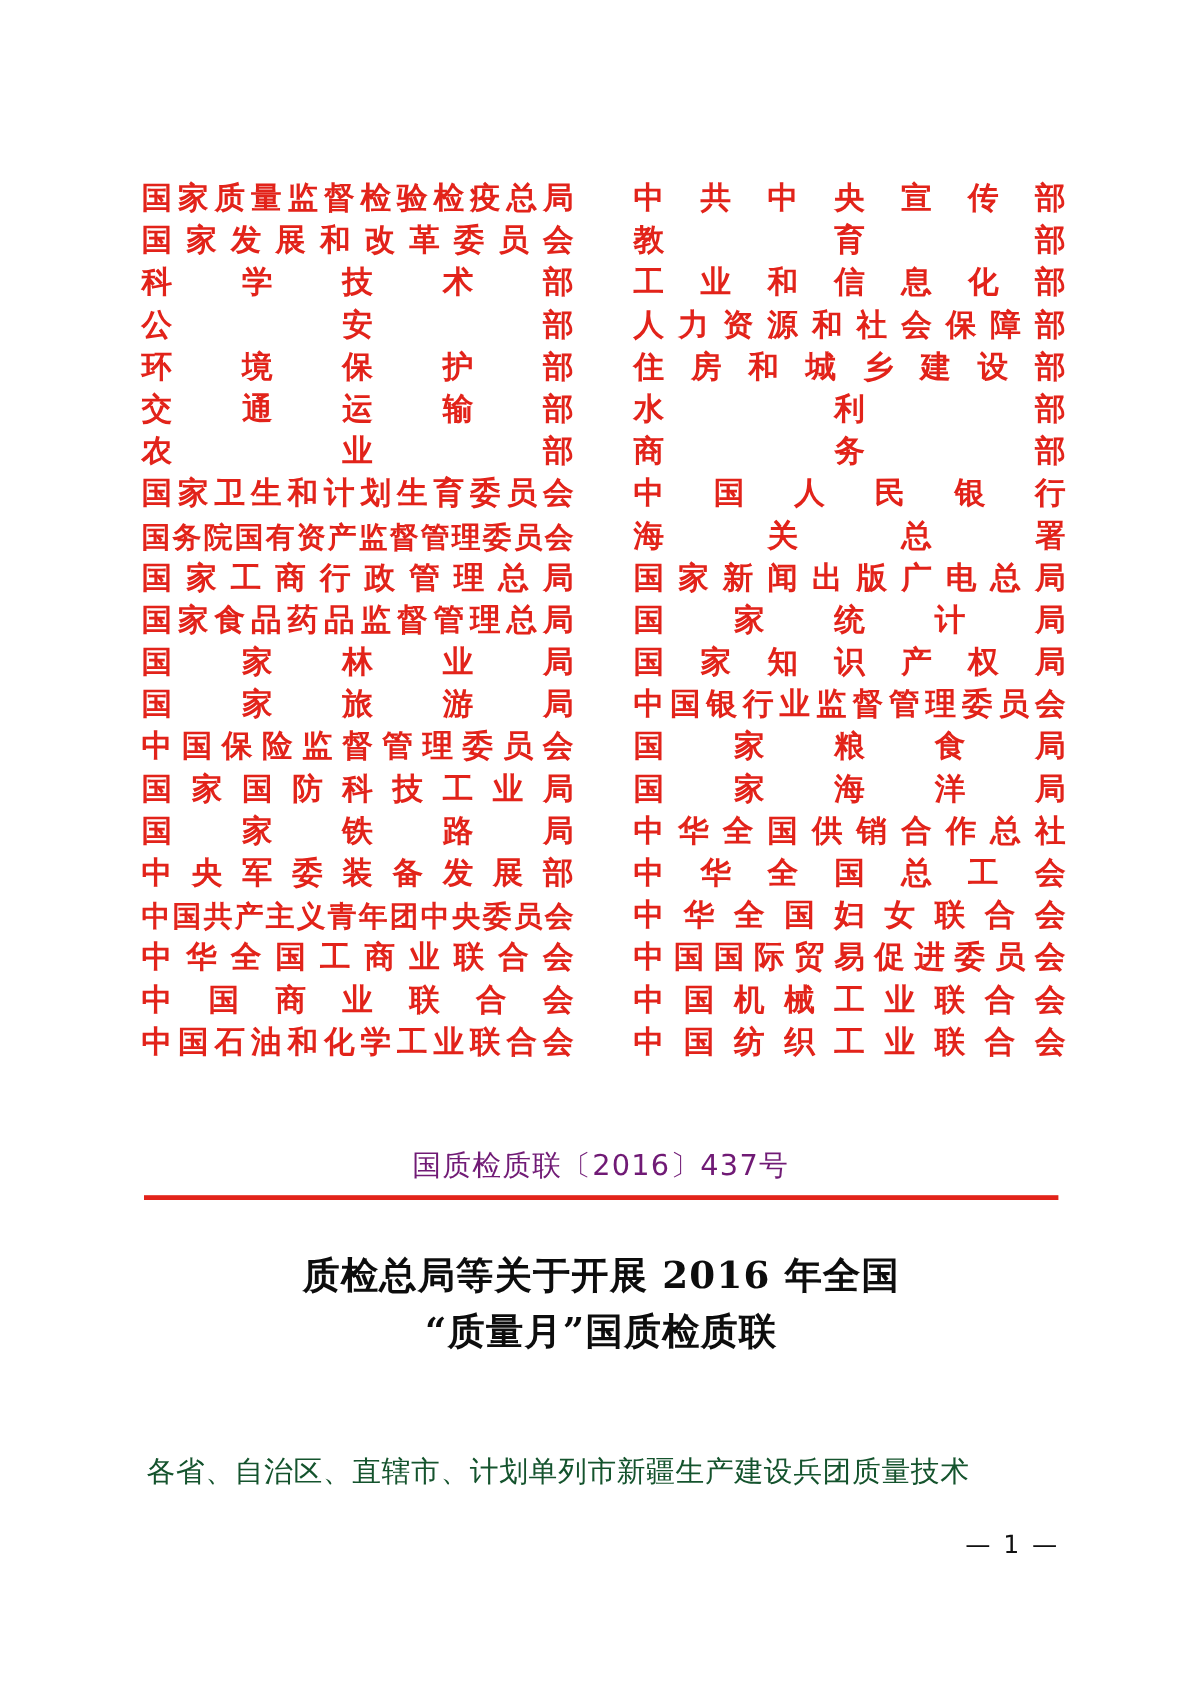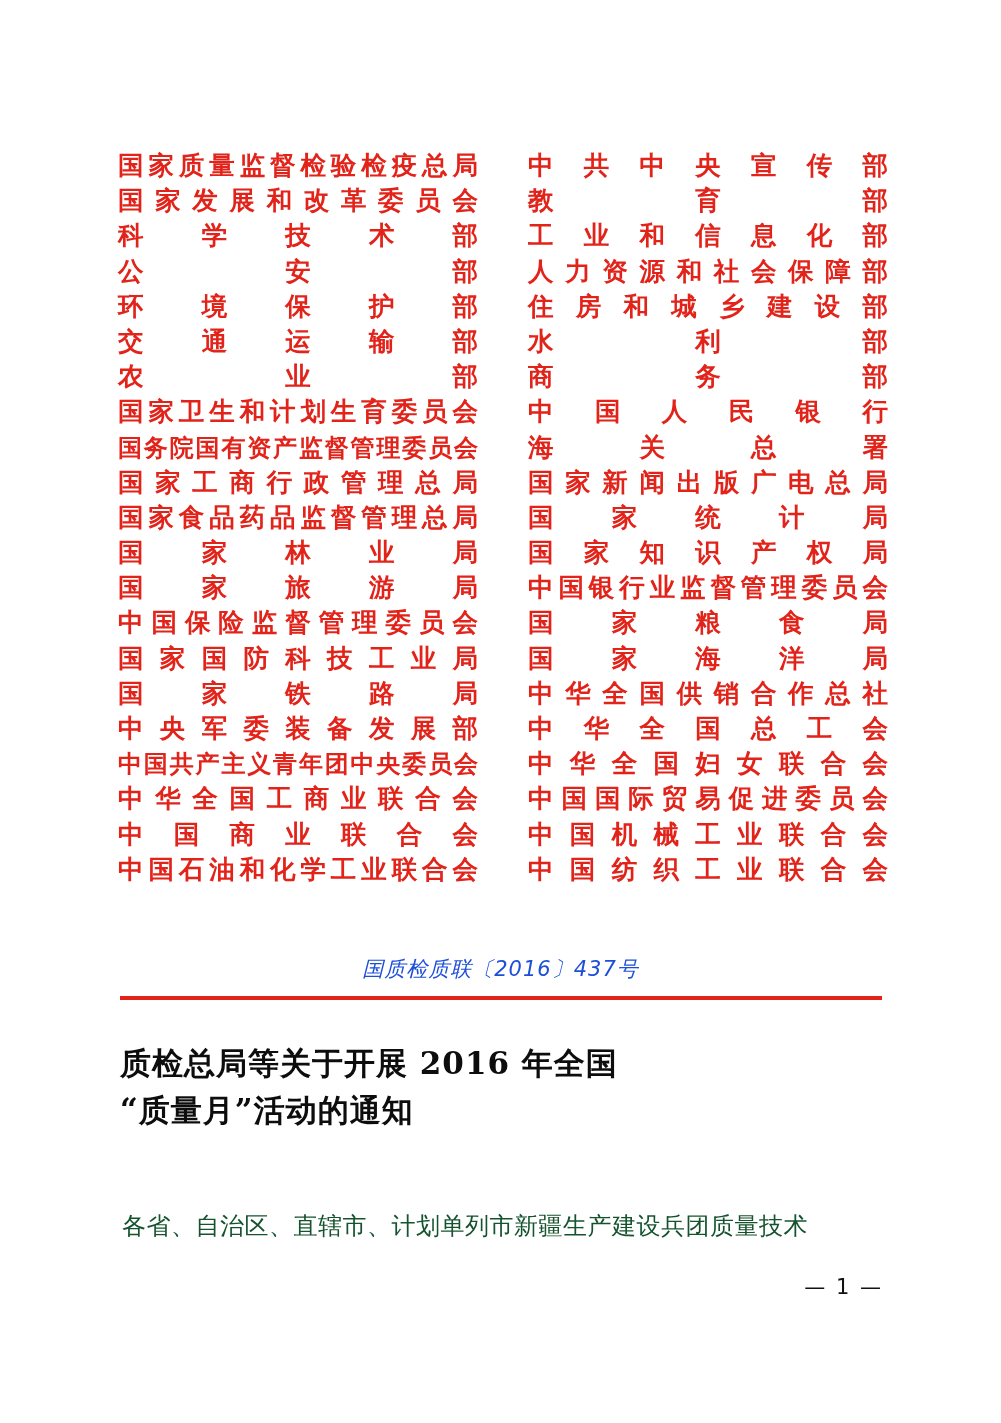--- a/index.html
+++ b/index.html
@@ -59,42 +59,42 @@
   .agency-line.tight > span { display: inline-block; }
 
   
   .doc-number {
     position: absolute;
     top: 955px;
     left: 0;
     width: 1001px;
     text-align: center;
     font-family: "DejaVu Sans", "Liberation Sans", sans-serif;
-    font-size: 21px;
-    color: #1d4ed8;
+    font-size: 24px;
+    color: #701a75;
     letter-spacing: 1px;
-    font-style: italic;
   }
 
   
   .red-rule {
     position: absolute;
     left: 120px;
     top: 996px;
     width: 762px;
     height: 4px;
     background: #e2231a;
   }
 
   
   .doc-title {
     position: absolute;
     left: 120px;
     top: 1040px;
     width: 762px;
+    text-align: center;
     color: #0d0d0d;
     font-family: "DejaVu Serif", "Liberation Serif", serif;
     font-weight: 700;
     font-size: 31px;
     line-height: 47px;
     letter-spacing: 1px;
   }
   .doc-title .title-line { display: block; }
 
   
@@ -544,20 +544,20 @@
         </div>
       </div>
   </div>
 
   <div class="doc-number">国质检质联〔2016〕437号</div>
 
   <div class="red-rule"></div>
 
   <div class="doc-title">
     <span class="title-line">质检总局等关于开展 2016 年全国</span>
-    <span class="title-line">“质量月”活动的通知</span>
+    <span class="title-line">“质量月”国质检质联</span>
   </div>
 
   <div class="body-text">各省、自治区、直辖市、计划单列市新疆生产建设兵团质量技术</div>
 
   <div class="page-number">— 1 —</div>
 
 </div>
 
 </body></html>

